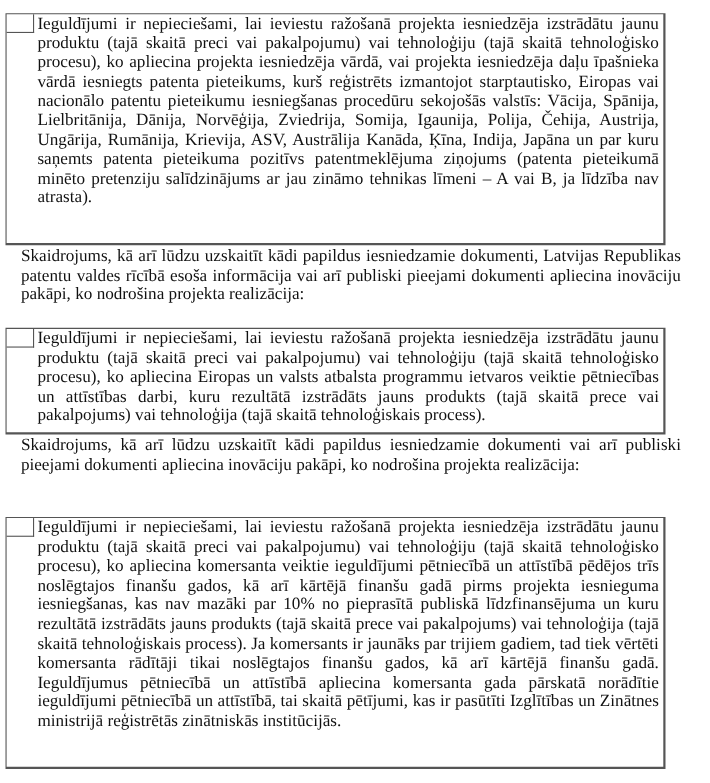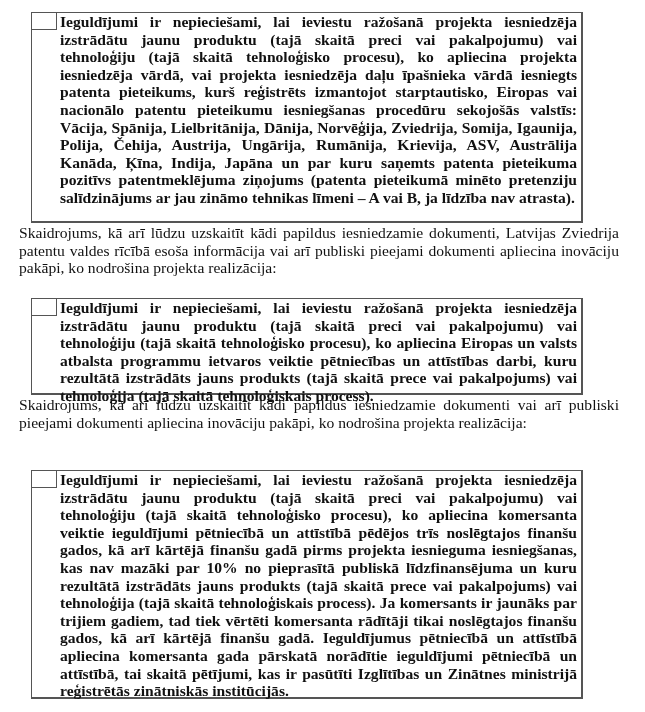--- a/index.html
+++ b/index.html
@@ -12,27 +12,26 @@
     height: 712px;
     position: relative;
     overflow: hidden;
     font-family: "Liberation Serif", "DejaVu Serif", serif;
     font-size: 15.6px;
     line-height: 17.6px;
     color: #111111;
   }
   .option-box {
     position: absolute;
-    left: 31px;
-    width: 552px;
+    left: 5px;
+    width: 600px;
     border: 1.5px solid #555555;
     border-bottom-width: 2px;
     border-right-width: 2px;
     box-sizing: border-box;
-    font-weight: bold;
   }
   .checkbox {
     position: absolute;
     left: 0;
     top: 0;
     width: 25px;
     height: 17px;
     border-right: 1.2px solid #555555;
     border-bottom: 1.2px solid #555555;
     box-sizing: border-box;
@@ -57,21 +56,21 @@
   #exp2 { top: 396px; }
 </style>
 </head>
 <body>
 
 <div class="option-box" id="box1">
   <div class="checkbox"></div>
   <p class="option-text">Ieguldījumi ir nepieciešami, lai ieviestu ražošanā projekta iesniedzēja izstrādātu jaunu produktu (tajā skaitā preci vai pakalpojumu) vai tehnoloģiju (tajā skaitā tehnoloģisko procesu), ko apliecina projekta iesniedzēja vārdā, vai projekta iesniedzēja daļu īpašnieka vārdā iesniegts patenta pieteikums, kurš reģistrēts izmantojot starptautisko, Eiropas vai nacionālo patentu pieteikumu iesniegšanas procedūru sekojošās valstīs: Vācija, Spānija, Lielbritānija, Dānija, Norvēģija, Zviedrija, Somija, Igaunija, Polija, Čehija, Austrija, Ungārija, Rumānija, Krievija, ASV, Austrālija Kanāda, Ķīna, Indija, Japāna un par kuru saņemts patenta pieteikuma pozitīvs patentmeklējuma ziņojums (patenta pieteikumā minēto pretenziju salīdzinājums ar jau zināmo tehnikas līmeni – A vai B, ja līdzība nav atrasta).</p>
 </div>
 
-<p class="explain" id="exp1">Skaidrojums, kā arī lūdzu uzskaitīt kādi papildus iesniedzamie dokumenti, Latvijas Zviedrija patentu valdes rīcībā esoša informācija vai arī publiski pieejami dokumenti apliecina inovāciju pakāpi, ko nodrošina projekta realizācija:</p>
+<p class="explain" id="exp1">Skaidrojums, kā arī lūdzu uzskaitīt kādi papildus iesniedzamie dokumenti, Latvijas Republikas patentu valdes rīcībā esoša informācija vai arī publiski pieejami dokumenti apliecina inovāciju pakāpi, ko nodrošina projekta realizācija:</p>
 
 <div class="option-box" id="box2">
   <div class="checkbox"></div>
   <p class="option-text">Ieguldījumi ir nepieciešami, lai ieviestu ražošanā projekta iesniedzēja izstrādātu jaunu produktu (tajā skaitā preci vai pakalpojumu) vai tehnoloģiju (tajā skaitā tehnoloģisko procesu), ko apliecina Eiropas un valsts atbalsta programmu ietvaros veiktie pētniecības un attīstības darbi, kuru rezultātā izstrādāts jauns produkts (tajā skaitā prece vai pakalpojums) vai tehnoloģija (tajā skaitā tehnoloģiskais process).</p>
 </div>
 
 <p class="explain" id="exp2">Skaidrojums, kā arī lūdzu uzskaitīt kādi papildus iesniedzamie dokumenti vai arī publiski pieejami dokumenti apliecina inovāciju pakāpi, ko nodrošina projekta realizācija:</p>
 
 <div class="option-box" id="box3">
   <div class="checkbox"></div>

